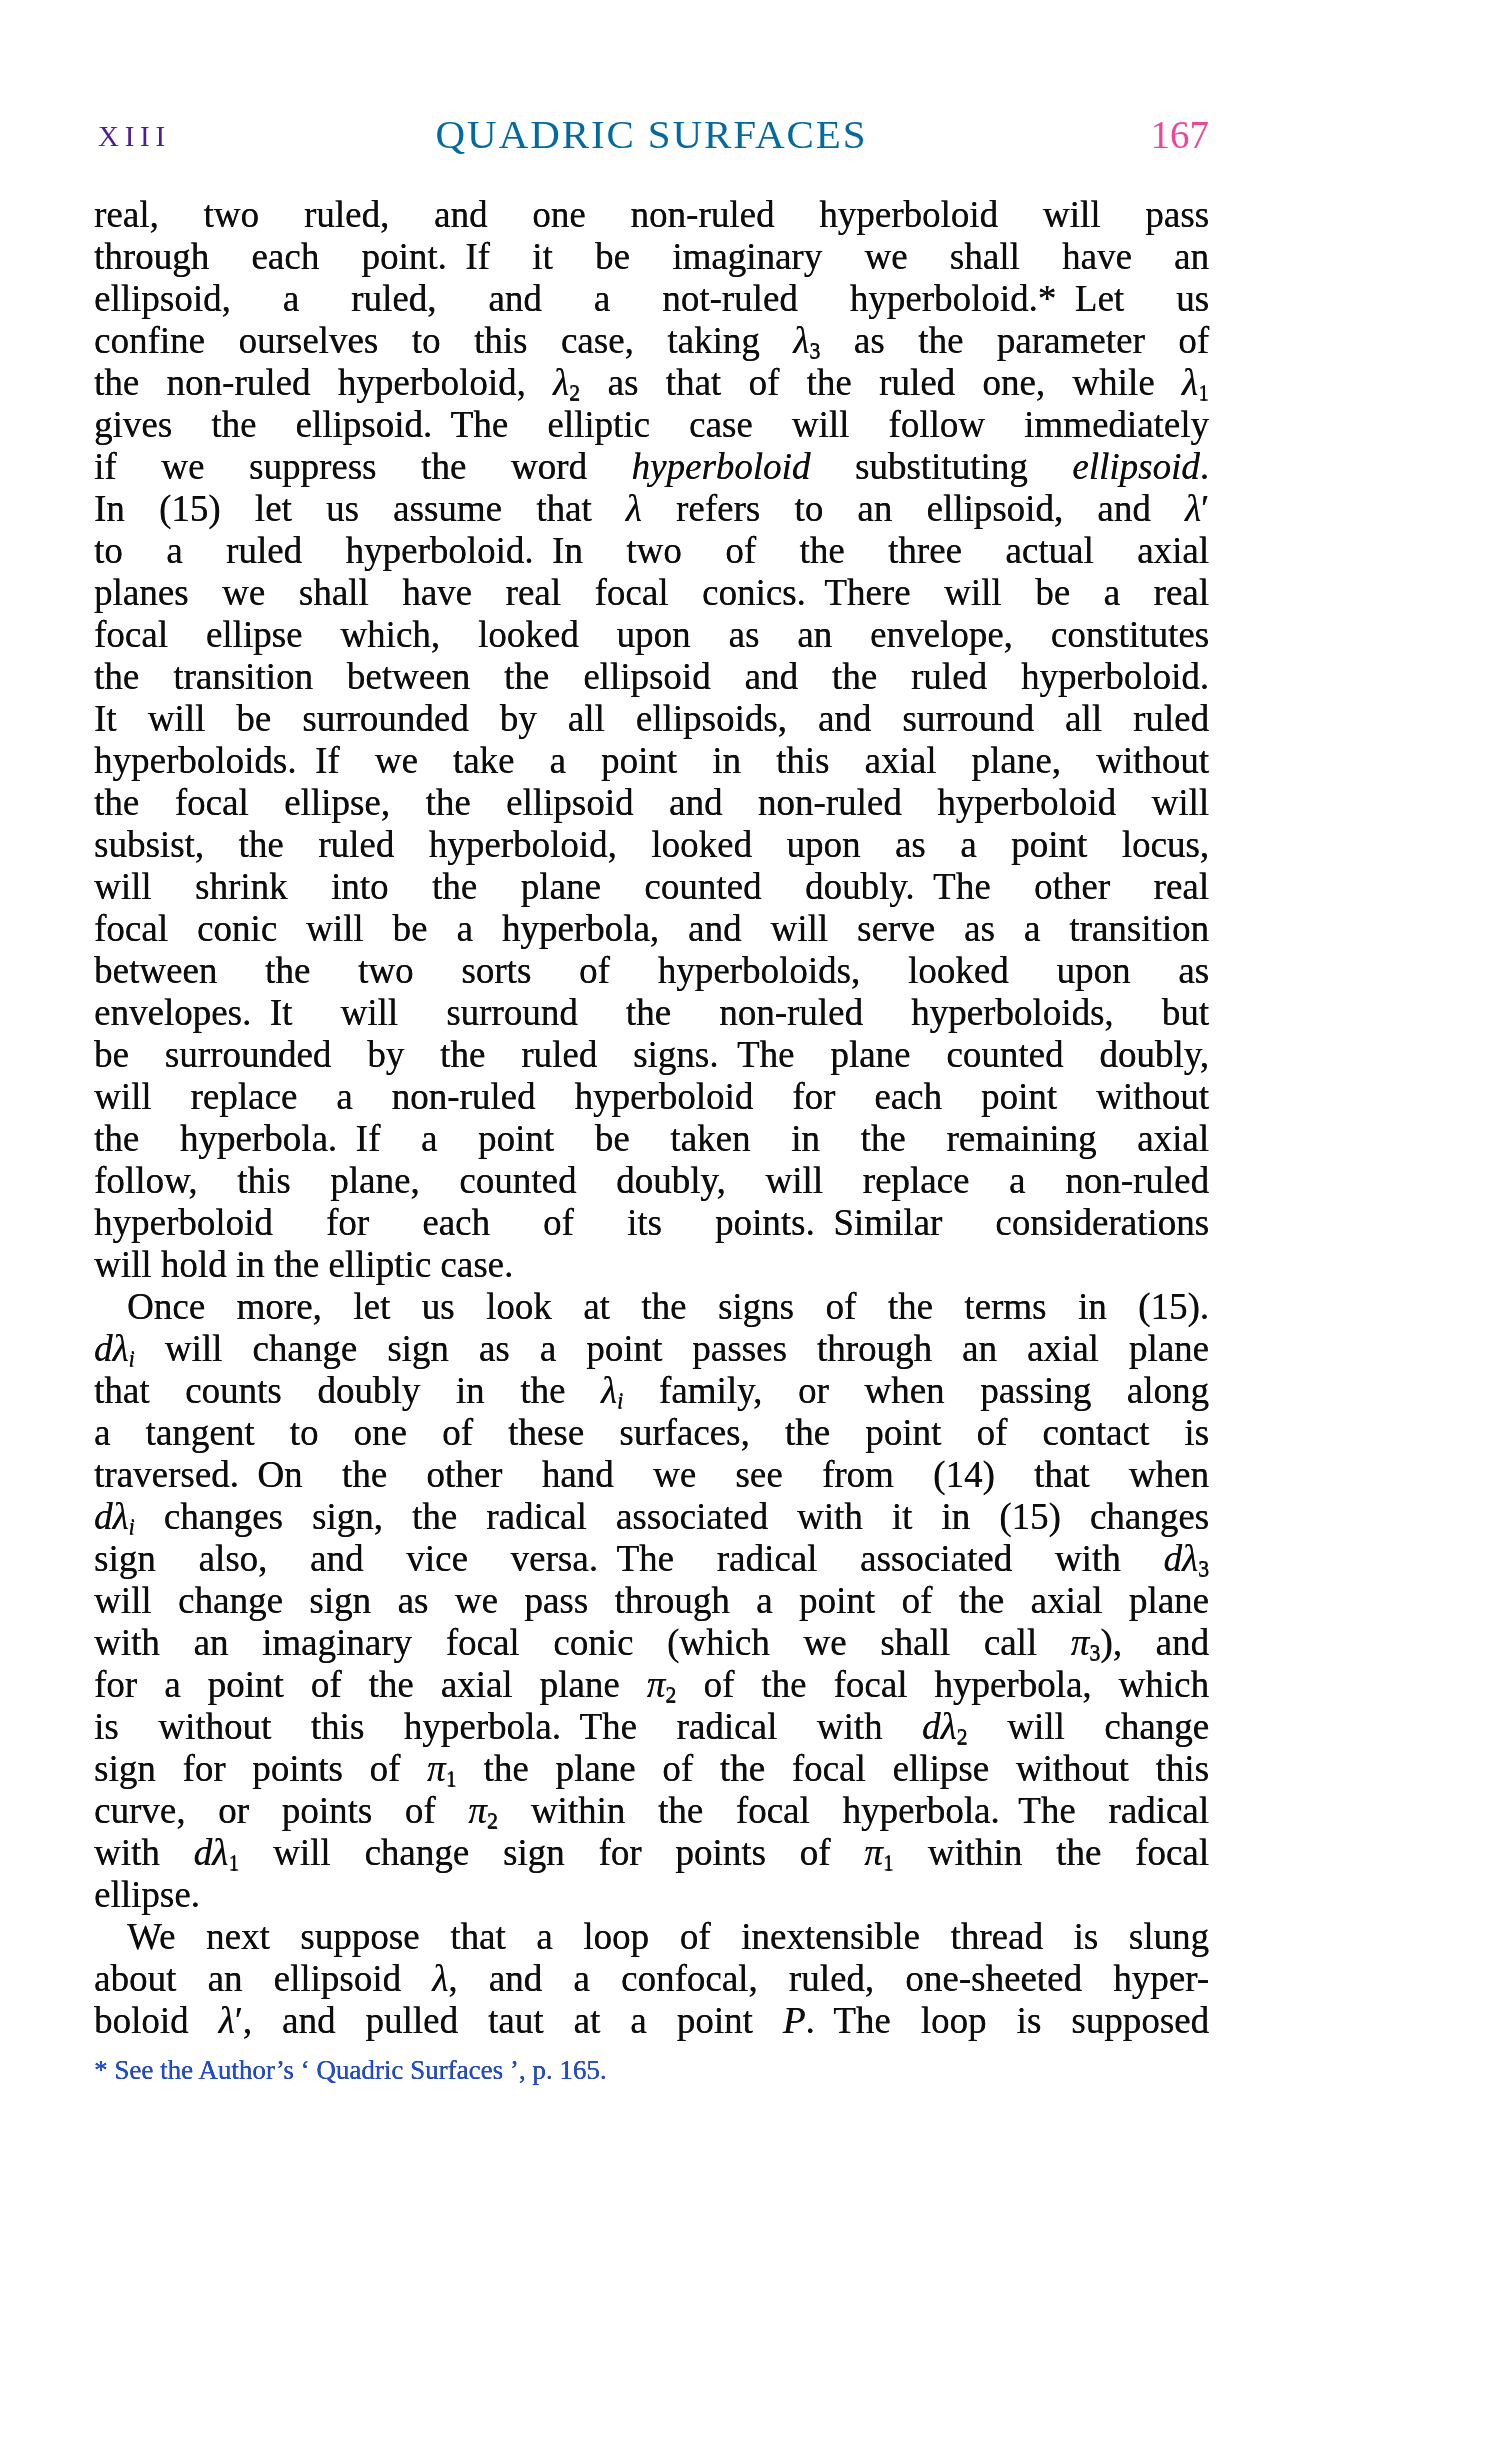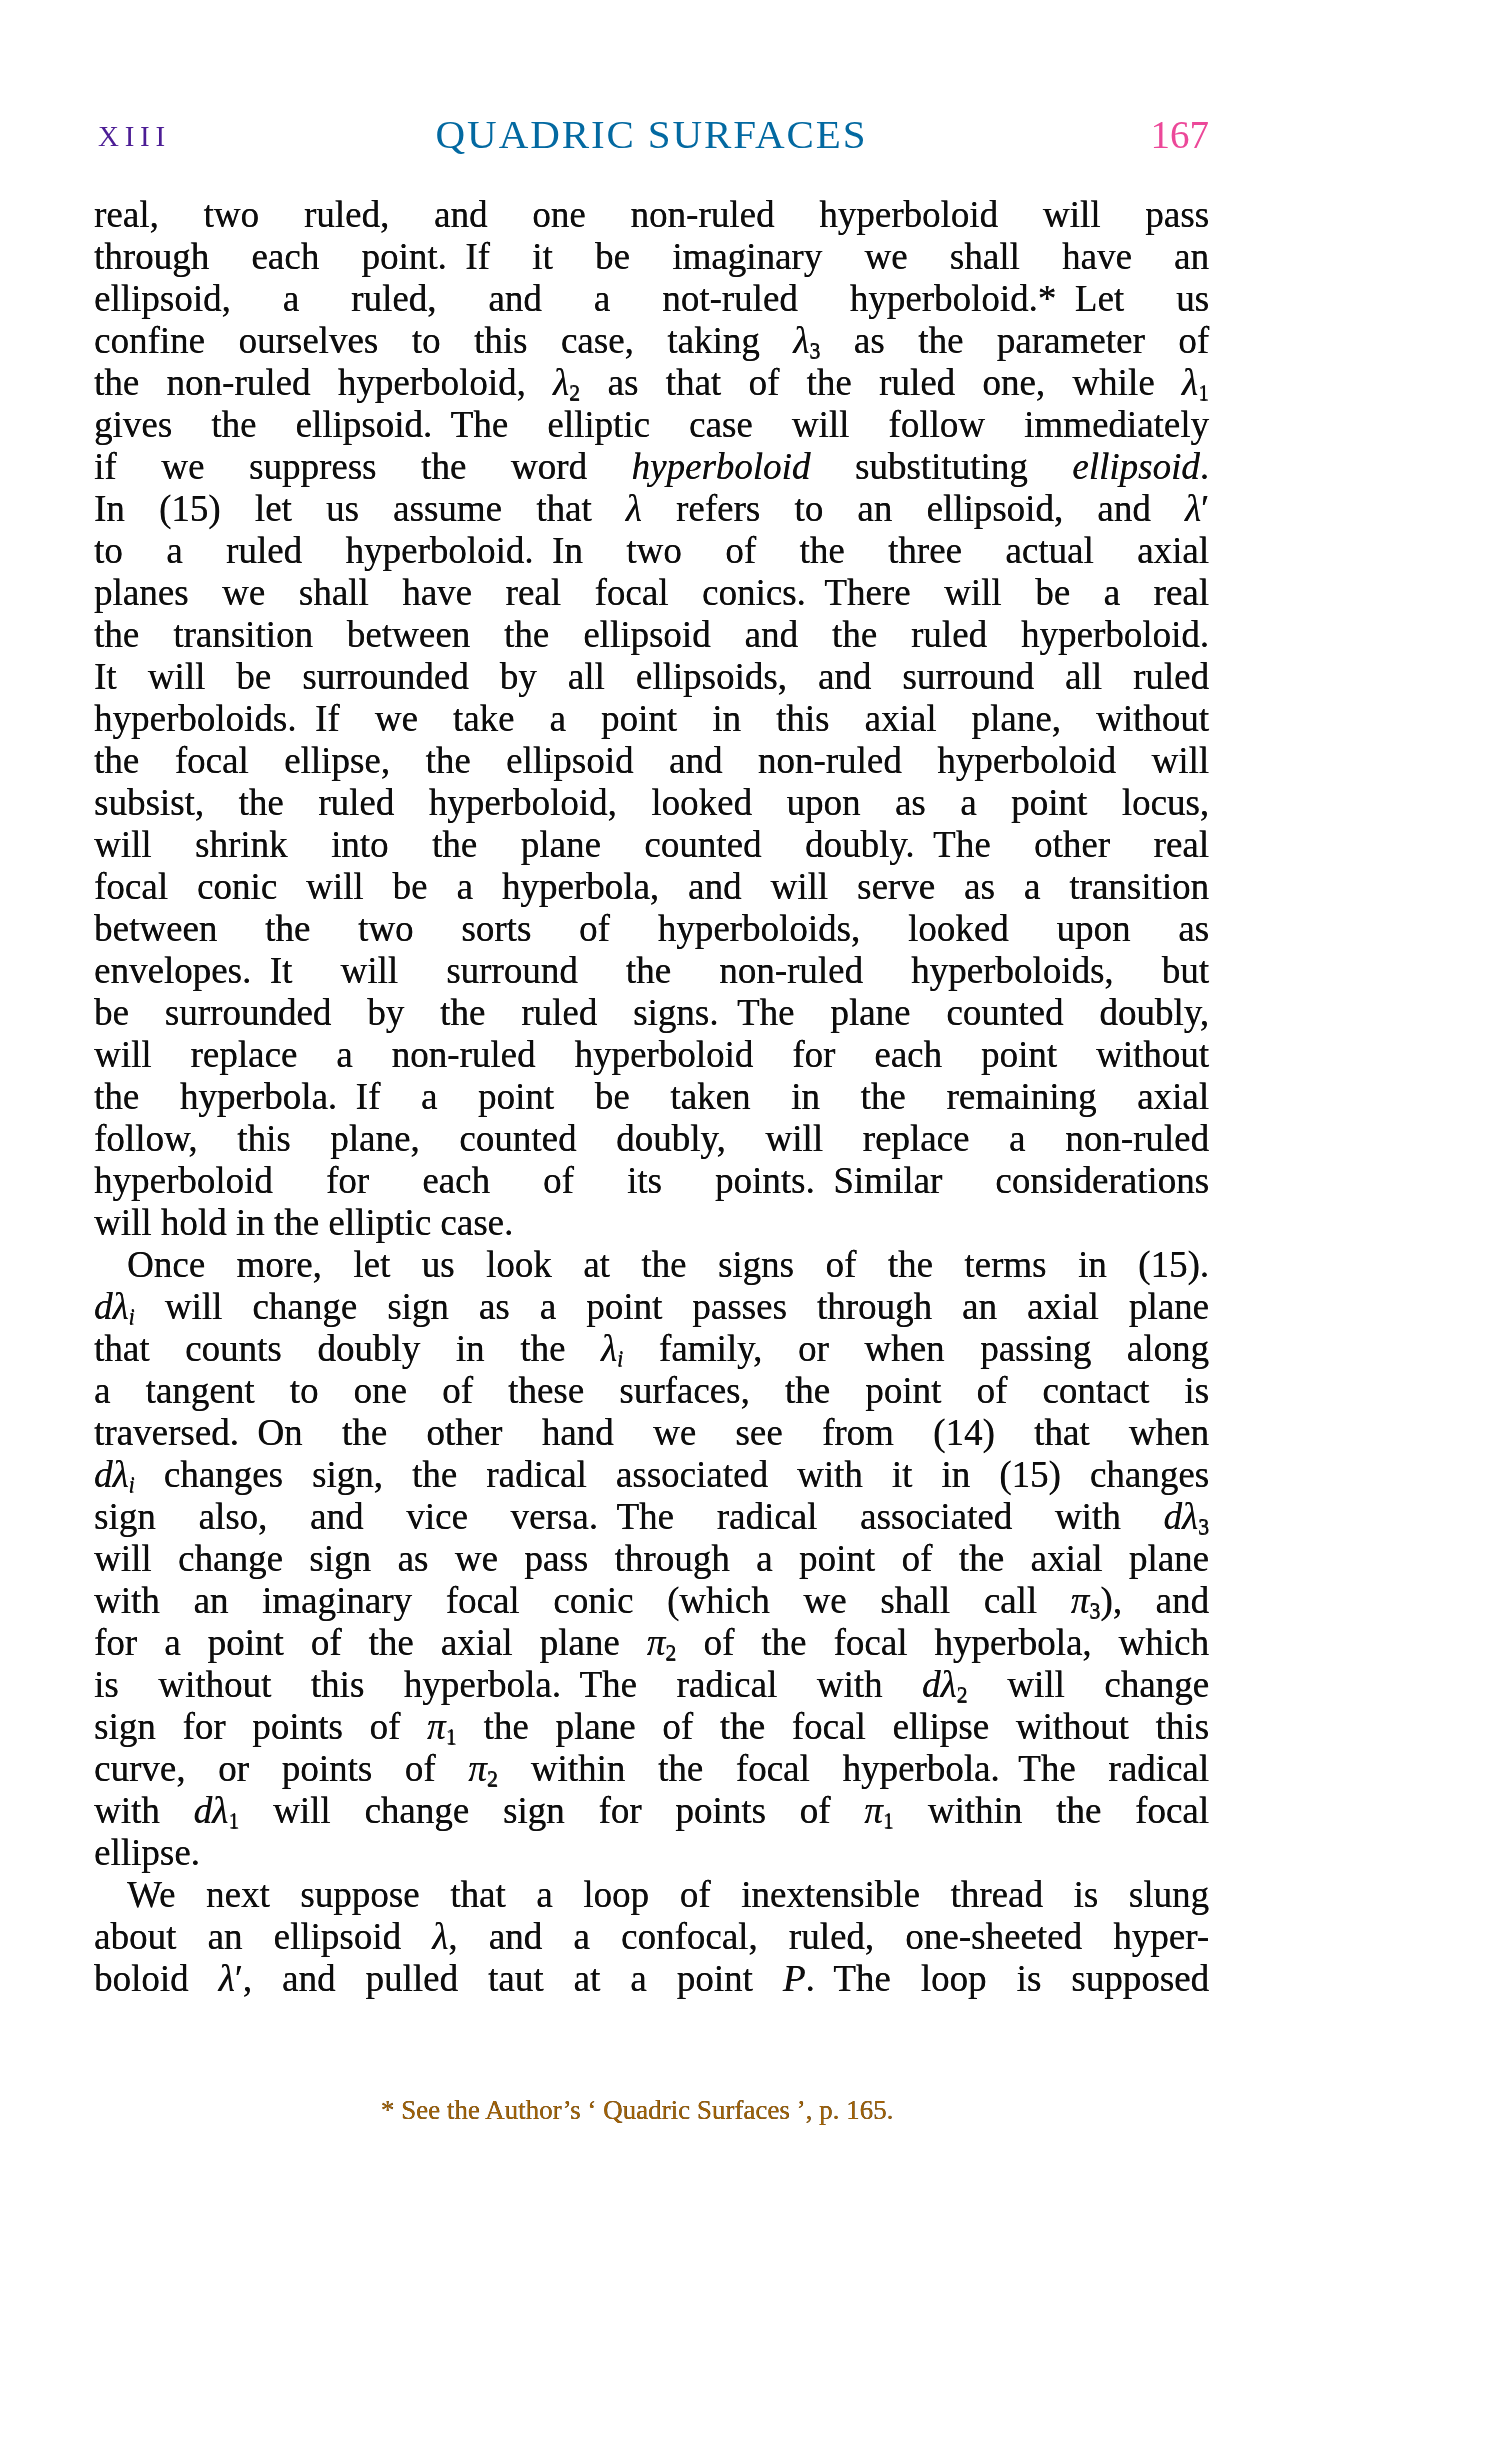--- a/index.html
+++ b/index.html
@@ -78,25 +78,23 @@
     font-size: 0.6em;
     line-height: 0;
     vertical-align: -0.24em;
   }
   
   .footnote {
     position: absolute;
     left: 94px;
     top: 2055px;
     width: 1086px;
-    text-align: center;
     font-size: 27px;
-    color: #a16207;
+    color: #1d4ed8;
     text-shadow: 0.3px 0.3px 0 #1a1a1a;
-    margin-top: 40px;
   }
 </style>
 </head>
 <body>
 
 <div class="page">
   <div class="header">
     <span class="chapter">XIII</span>
     <span class="title">QUADRIC SURFACES</span>
     <span class="pageno">167</span>
@@ -106,20 +104,21 @@
       <div class="line">real, two ruled, and one non-ruled hyperboloid will pass</div>
       <div class="line">through each point. If it be imaginary we shall have an</div>
       <div class="line">ellipsoid, a ruled, and a not-ruled hyperboloid.* Let us</div>
       <div class="line">confine ourselves to this case, taking <i>λ</i><sub>3</sub> as the parameter of</div>
       <div class="line">the non-ruled hyperboloid, <i>λ</i><sub>2</sub> as that of the ruled one, while <i>λ</i><sub>1</sub></div>
       <div class="line">gives the ellipsoid. The elliptic case will follow immediately</div>
       <div class="line">if we suppress the word <i>hyperboloid</i> substituting <i>ellipsoid</i>.</div>
       <div class="line">In (15) let us assume that <i>λ</i> refers to an ellipsoid, and <i>λ</i>′</div>
       <div class="line">to a ruled hyperboloid. In two of the three actual axial</div>
       <div class="line">planes we shall have real focal conics. There will be a real</div>
+      <div class="line">focal ellipse which, looked upon as an envelope, constitutes</div>
       <div class="line">the transition between the ellipsoid and the ruled hyperboloid.</div>
       <div class="line">It will be surrounded by all ellipsoids, and surround all ruled</div>
       <div class="line">hyperboloids. If we take a point in this axial plane, without</div>
       <div class="line">the focal ellipse, the ellipsoid and non-ruled hyperboloid will</div>
       <div class="line">subsist, the ruled hyperboloid, looked upon as a point locus,</div>
       <div class="line">will shrink into the plane counted doubly. The other real</div>
       <div class="line">focal conic will be a hyperbola, and will serve as a transition</div>
       <div class="line">between the two sorts of hyperboloids, looked upon as</div>
       <div class="line">envelopes. It will surround the non-ruled hyperboloids, but</div>
       <div class="line">be surrounded by the ruled signs. The plane counted doubly,</div>

